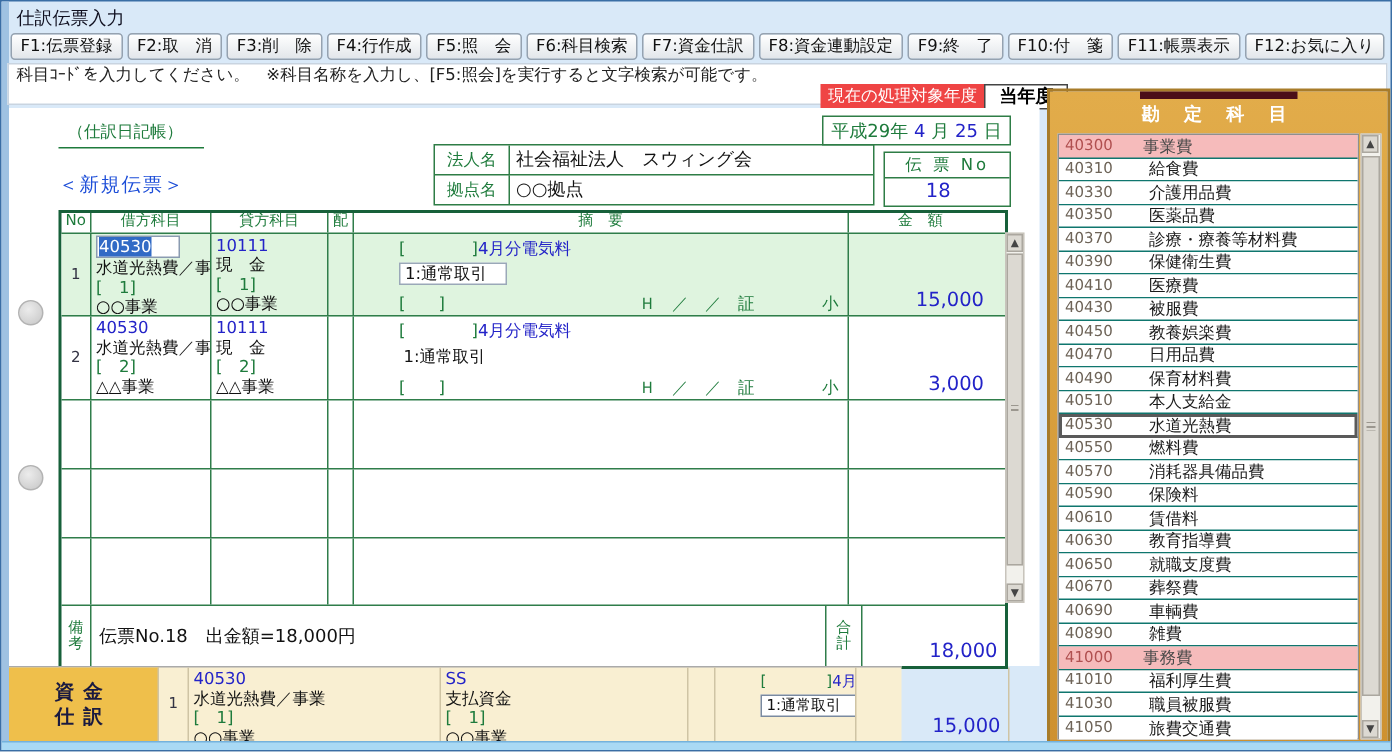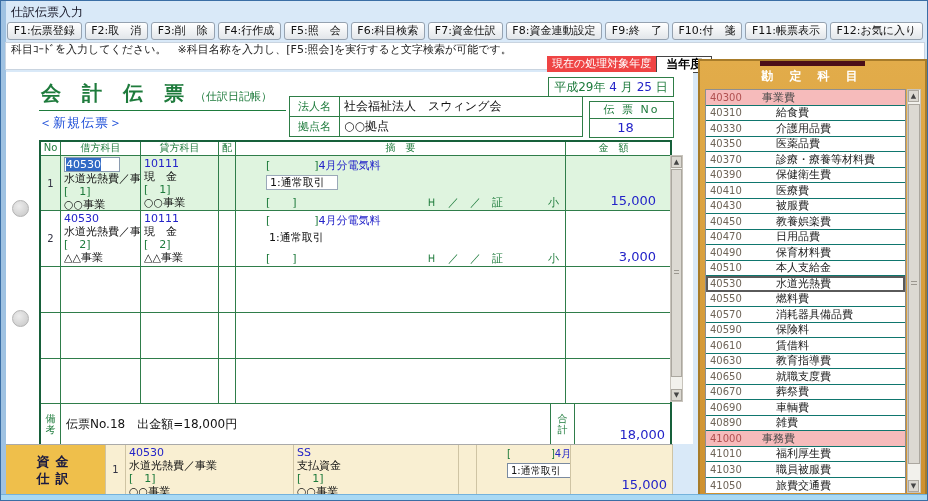--- a/index.html
+++ b/index.html
@@ -81,21 +81,21 @@
   
   .vscroll { position:absolute; width:13px; background:#F2F1EC; border:1px solid #C8C4BC; }
   .sbtn { position:absolute; left:0; width:11px; height:12px; background:#DCD9D2; border:1px solid #ABA79F;
           font-size:7px; line-height:10px; text-align:center; color:#444; }
   .sbtn.up { top:0; }
   .sbtn.down { bottom:0; }
   .sthumb { position:absolute; left:0; width:11px; background:#DCD9D2; border:1px solid #ABA79F; }
   .sthumb::after { content:""; position:absolute; left:2px; right:2px; top:50%; margin-top:-3px; height:6px;
                    background:repeating-linear-gradient(#9B978F 0 1px, transparent 1px 3px); }
   
-  .fund { position:absolute; left:5px; top:443px; width:667px; height:50px; background:#F9EFD2;
+  .fund { position:absolute; left:5px; top:443px; width:595px; height:50px; background:#F9EFD2;
           border-top:1px solid #AAA; display:grid;
           grid-template-columns:100px 20px 168px 165px 18px 94px 102px; }
   .fcell { border-right:1px solid #CFC4A4; position:relative; overflow:hidden; }
   .fund .gold { background:#EFBF4B; display:flex; align-items:center; justify-content:center; }
   .fund .gold span { display:block; width:46px; text-align:center; font-size:13px; font-weight:bold;
                      letter-spacing:6px; line-height:17px; color:#1A1A40; word-break:break-all; }
   .fund .acct { background:transparent; }
   .ddrow { display:flex; width:82px; height:15px; background:#FFF; border:1px solid #7A8AA0; margin-top:2px; }
   .ddtext { flex:1; font-size:10px; line-height:13px; padding-left:3px; color:#111; }
   .ddbtn { width:14px; background:#D8D5CE; border-left:1px solid #9A968E; font-size:7px; line-height:12px;
@@ -109,21 +109,21 @@
             font-size:12px; font-weight:bold; letter-spacing:6px; }
   .acclist { position:absolute; left:5px; top:28px; width:201px; height:404px; background:#FFF;
              border:1px solid #8F8F8F; }
   .acc-row { height:15.5px; display:flex; align-items:center; border-bottom:1px solid #0f766e;
              background:#FFF; position:relative; }
   .acc-row:last-child { border-bottom:none; }
   .acc-row.section { background:#F6BBBB; }
   .acc-row.selected { outline:2px solid #5A5A5A; outline-offset:-2px; }
   .acc-code { width:46px; padding-left:4px; font-size:10px; color:#6E6458; }
   .acc-row.section .acc-code { color:#B05050; }
-  .acc-name { font-size:11px; color:#1A1A1A; margin-left:24px; white-space:nowrap; }
+  .acc-name { font-size:11px; color:#1A1A1A; margin-left:14px; white-space:nowrap; }
   .acc-row.section .acc-name { margin-left:10px; color:#4A4A4A; }
 </style>
 </head>
 <body>
 
 <div class="window">
   <div class="left-strip"></div>
   <div class="title">仕訳伝票入力</div>
 
   <div class="toolbar">
@@ -144,21 +144,20 @@
 
   <div class="msgbar">科目ｺｰﾄﾞを入力してください。　※科目名称を入力し、[F5:照会]を実行すると文字検索が可能です。</div>
 
   <div class="yearrow">
     <div class="year-label">現在の処理対象年度</div>
     <div class="year-value">当年度</div>
   </div>
 
   <div class="main">
     <div class="heading">
-      <span class="big">会 計 伝 票</span>
       <span class="sub">（仕訳日記帳）</span>
     </div>
     <div class="status">＜新規伝票＞</div>
 
     <div class="corpbox">
       <div class="lbl r1">法人名</div>
       <div class="val r1">社会福祉法人　スウィング会</div>
       <div class="lbl">拠点名</div>
       <div class="val">○○拠点</div>
     </div>

